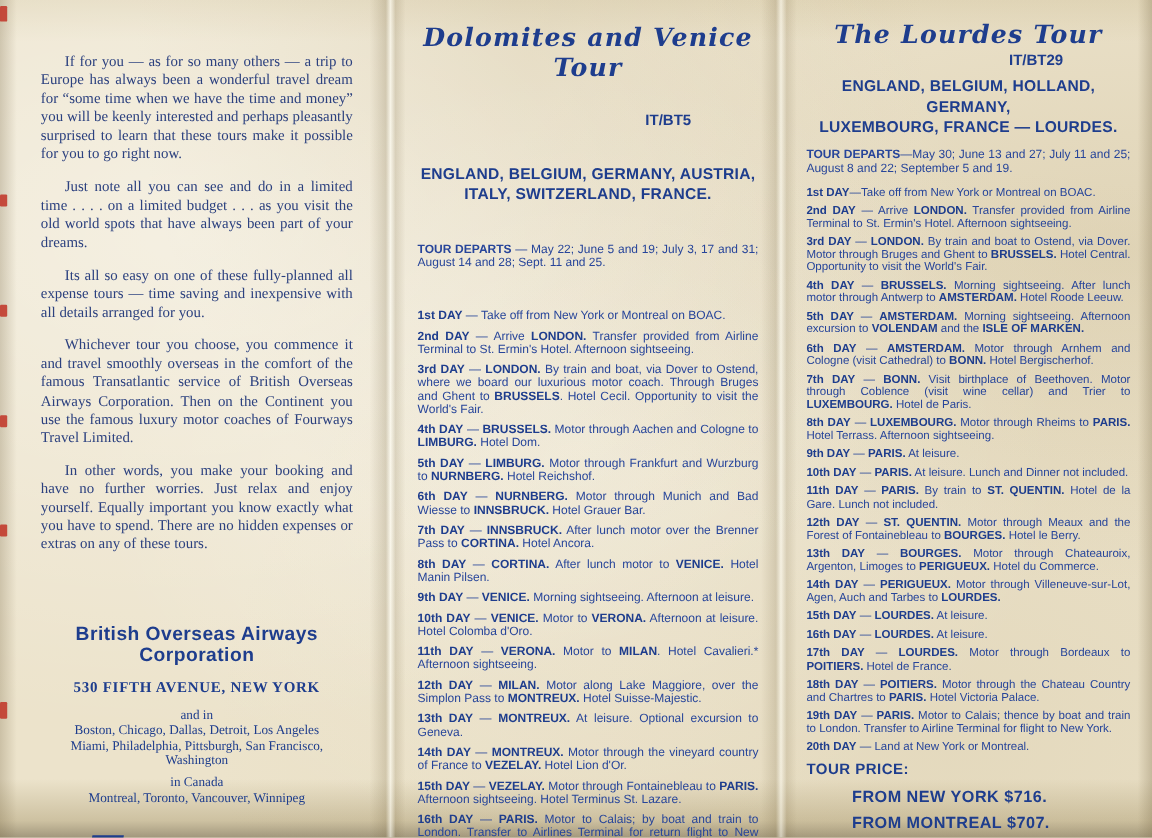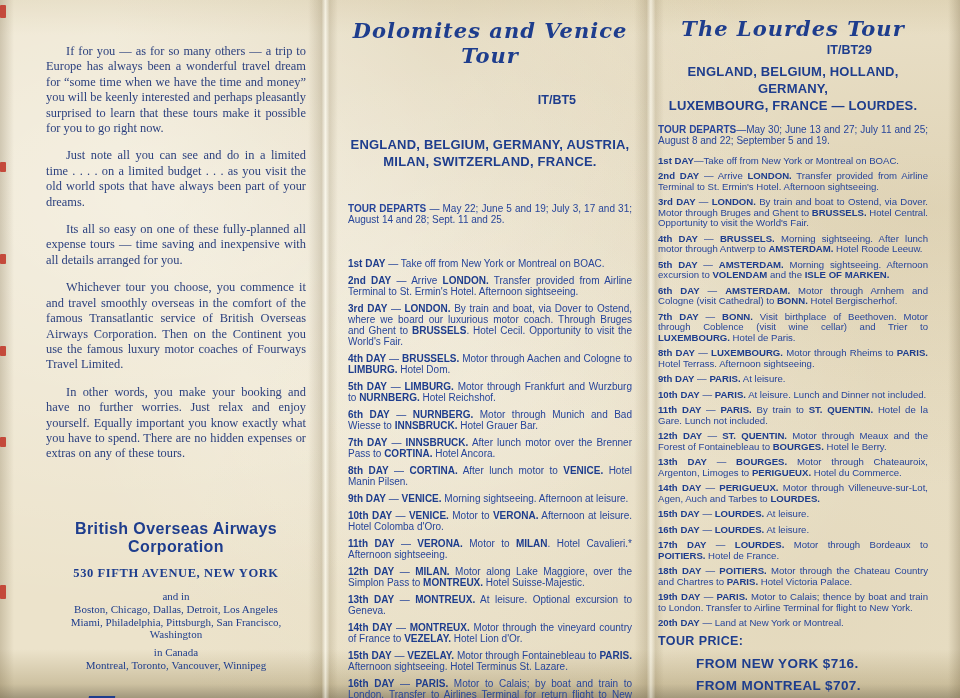--- a/index.html
+++ b/index.html
@@ -21,23 +21,23 @@
   .fold{position:absolute;top:0;bottom:0;width:30px;pointer-events:none;}
   .fold-1{left:308px;background:linear-gradient(90deg, rgba(118,102,66,0) 0%, rgba(118,102,66,.22) 45%, rgba(255,255,248,.55) 58%, rgba(118,102,66,.18) 72%, rgba(118,102,66,0) 100%);}
   .fold-2{left:634px;background:linear-gradient(90deg, rgba(118,102,66,0) 0%, rgba(118,102,66,.20) 42%, rgba(255,255,248,.5) 56%, rgba(118,102,66,.16) 72%, rgba(118,102,66,0) 100%);}
   .edge-left{position:absolute;left:0;top:0;bottom:0;width:14px;pointer-events:none;
     background:linear-gradient(90deg, rgba(120,104,70,.28), rgba(120,104,70,0));}
   .edge-right{position:absolute;right:0;top:0;bottom:0;width:12px;pointer-events:none;
     background:linear-gradient(270deg, rgba(120,104,70,.30), rgba(120,104,70,0));}
   .red-mark{position:absolute;left:0;width:6px;background:#c23b2e;border-radius:1px;opacity:.9;}
 
   .panel{position:absolute;top:0;bottom:0;box-sizing:border-box;display:flex;flex-direction:column;}
-  .panel-left{left:16px;width:318px;padding:44px 28px 10px 30px;}
+  .panel-left{left:4px;width:318px;padding:44px 28px 10px 30px;}
   .panel-mid{left:336px;width:306px;padding:12px 10px 14px 12px;gap:23px;}
-  .panel-right{left:648px;width:292px;padding:10px 12px 2px 10px;}
+  .panel-right{left:662px;width:292px;padding:10px 12px 2px 10px;}
 
   
   .intro p{
     font-family:"Liberation Serif", serif;
     color:#2c417f;
     font-size:12.4px;line-height:15.4px;
     text-align:justify;text-indent:20px;
     margin:0 0 12px 0;
   }
   .dot{width:9px;height:9px;border-radius:50%;background:#1e3d8d;margin:12px auto 0 auto;}
@@ -156,21 +156,21 @@
 
           <path d="M20 116 L78 100 L86 116 L30 122 Z" fill="#1e3d8d" stroke="none"></path>
         </g>
       </svg>
     </div>
   </section>
 
   <section class="panel panel-mid">
     <h1 class="tour-title">Dolomites and Venice Tour</h1>
     <p class="tour-code">IT/BT5</p>
-    <p class="countries"><span>ENGLAND, BELGIUM, GERMANY, AUSTRIA,</span><br><span>MILAN, SWITZERLAND, FRANCE.</span></p>
+    <p class="countries"><span>ENGLAND, BELGIUM, GERMANY, AUSTRIA,</span><br><span>ITALY, SWITZERLAND, FRANCE.</span></p>
     <p class="departs"><span class="dlab">TOUR DEPARTS</span><span> — May 22; June 5 and 19; July 3, 17 and 31; August 14 and 28; Sept. 11 and 25.</span></p>
     <div class="days">
         <p class="day"><span class="dlab">1st DAY</span><span> — Take off from New York or Montreal on BOAC.</span></p>
         <p class="day"><span class="dlab">2nd DAY</span><span> — Arrive </span><span class="b">LONDON.</span><span> Transfer provided from Airline Terminal to St. Ermin's Hotel. Afternoon sightseeing.</span></p>
         <p class="day"><span class="dlab">3rd DAY</span><span> — </span><span class="b">LONDON.</span><span> By train and boat, via Dover to Ostend, where we board our luxurious motor coach. Through Bruges and Ghent to </span><span class="b">BRUSSELS</span><span>. Hotel Cecil. Opportunity to visit the World's Fair.</span></p>
         <p class="day"><span class="dlab">4th DAY</span><span> — </span><span class="b">BRUSSELS.</span><span> Motor through Aachen and Cologne to </span><span class="b">LIMBURG.</span><span> Hotel Dom.</span></p>
         <p class="day"><span class="dlab">5th DAY</span><span> — </span><span class="b">LIMBURG.</span><span> Motor through Frankfurt and Wurzburg to </span><span class="b">NURNBERG.</span><span> Hotel Reichshof.</span></p>
         <p class="day"><span class="dlab">6th DAY</span><span> — </span><span class="b">NURNBERG.</span><span> Motor through Munich and Bad Wiesse to </span><span class="b">INNSBRUCK.</span><span> Hotel Grauer Bar.</span></p>
         <p class="day"><span class="dlab">7th DAY</span><span> — </span><span class="b">INNSBRUCK.</span><span> After lunch motor over the Brenner Pass to </span><span class="b">CORTINA.</span><span> Hotel Ancora.</span></p>
         <p class="day"><span class="dlab">8th DAY</span><span> — </span><span class="b">CORTINA.</span><span> After lunch motor to </span><span class="b">VENICE.</span><span> Hotel Manin Pilsen.</span></p>

